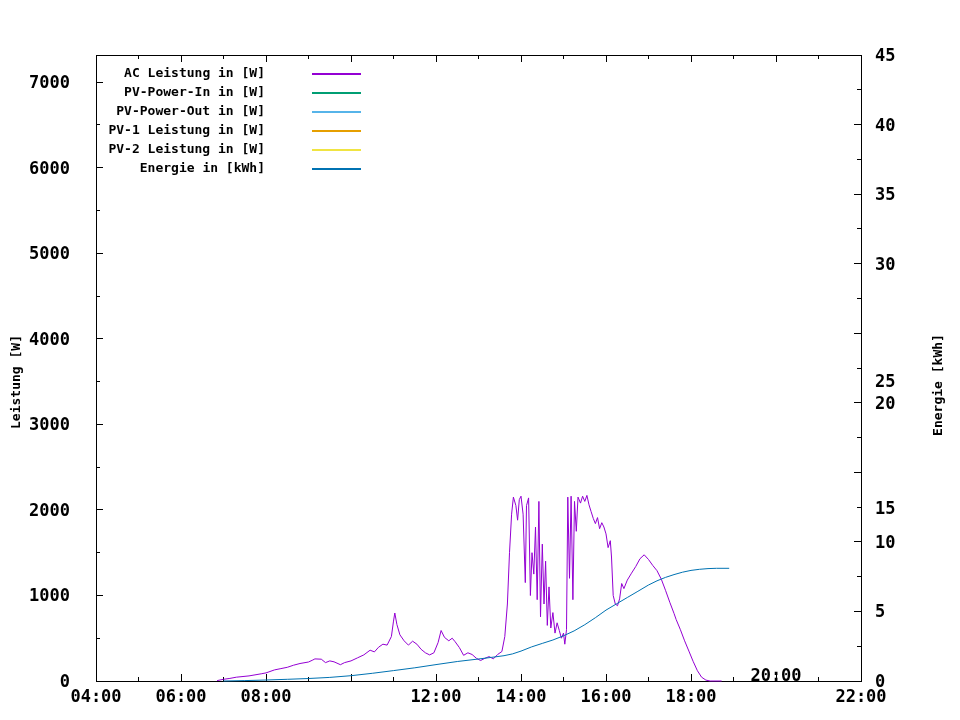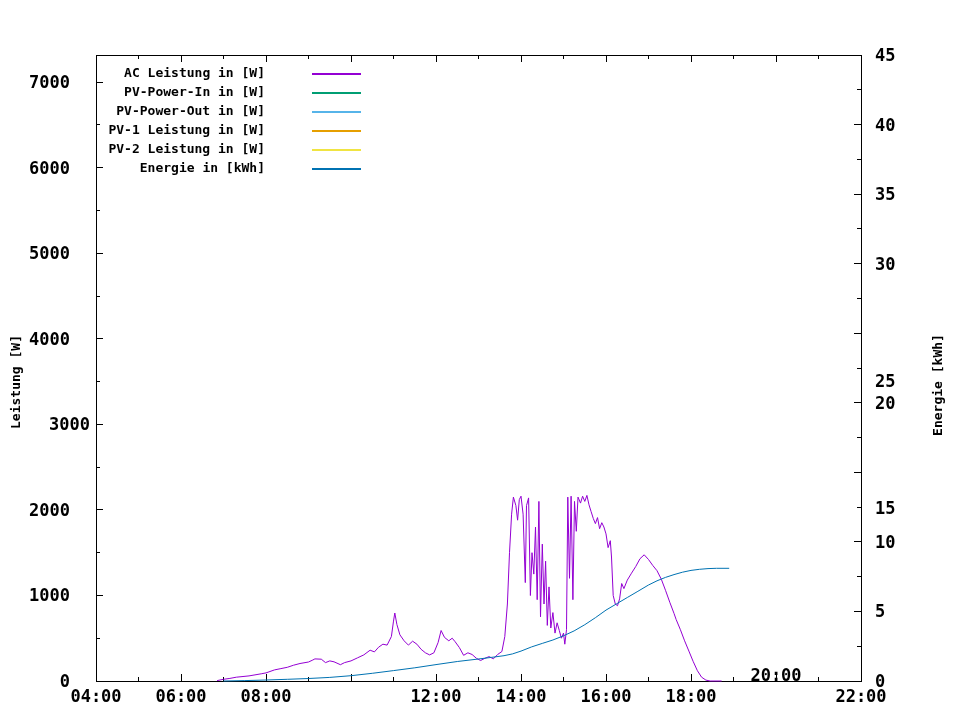--- a/index.html
+++ b/index.html
@@ -110,21 +110,21 @@
       <div class="tick-label xt" style="left: 351px; top: 724px; font-family: Liberation Serif, serif;">10:00</div>
       <div class="tick-label xt" style="left: 436px; top: 689px;">12:00</div>
       <div class="tick-label xt" style="left: 521px; top: 689px;">14:00</div>
       <div class="tick-label xt" style="left: 606px; top: 689px;">16:00</div>
       <div class="tick-label xt" style="left: 691px; top: 689px;">18:00</div>
       <div class="tick-label xt" style="left: 776px; top: 668px;">20:00</div>
       <div class="tick-label xt" style="left: 861px; top: 689px;">22:00</div>
       <div class="tick-label ylt" style="top: 674px;">0</div>
       <div class="tick-label ylt" style="top: 588.458px;">1000</div>
       <div class="tick-label ylt" style="top: 502.915px;">2000</div>
-      <div class="tick-label ylt" style="top: 417.373px; margin-left: 20px;">3000</div>
+      <div class="tick-label ylt" style="top: 417.373px;">3000</div>
       <div class="tick-label ylt" style="top: 331.83px;">4000</div>
       <div class="tick-label ylt" style="top: 246.288px;">5000</div>
       <div class="tick-label ylt" style="top: 160.745px;">6000</div>
       <div class="tick-label ylt" style="top: 75.2025px;">7000</div>
       <div class="tick-label yrt" style="top: 674px;">0</div>
       <div class="tick-label yrt" style="top: 604.444px;">5</div>
       <div class="tick-label yrt" style="top: 534.889px;">10</div>
       <div class="tick-label yrt" style="top: 465.333px; margin-top: 36px;">15</div>
       <div class="tick-label yrt" style="top: 395.778px;">20</div>
       <div class="tick-label yrt" style="top: 333px; margin-top: 41px;">25</div>

